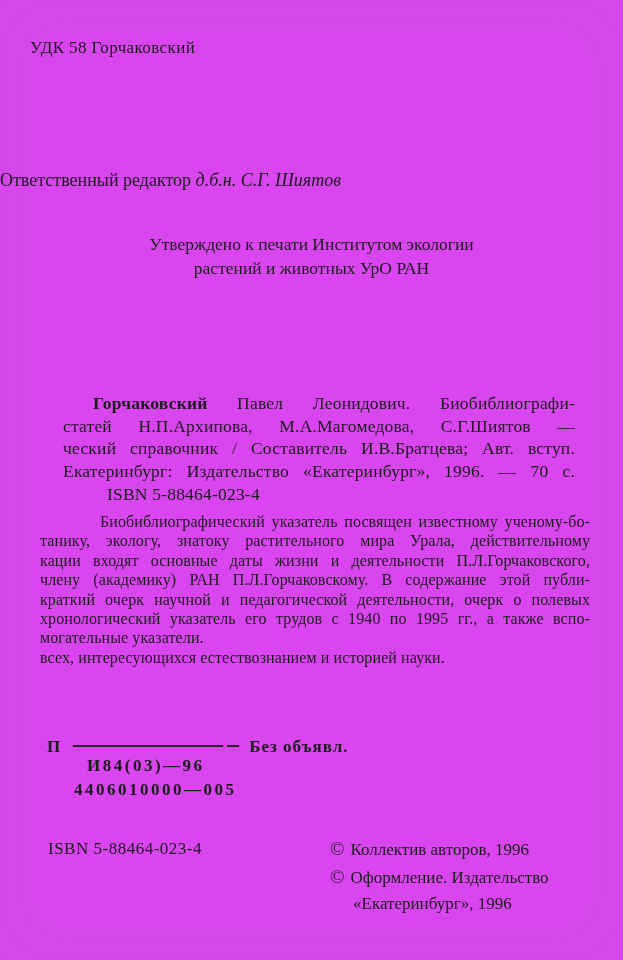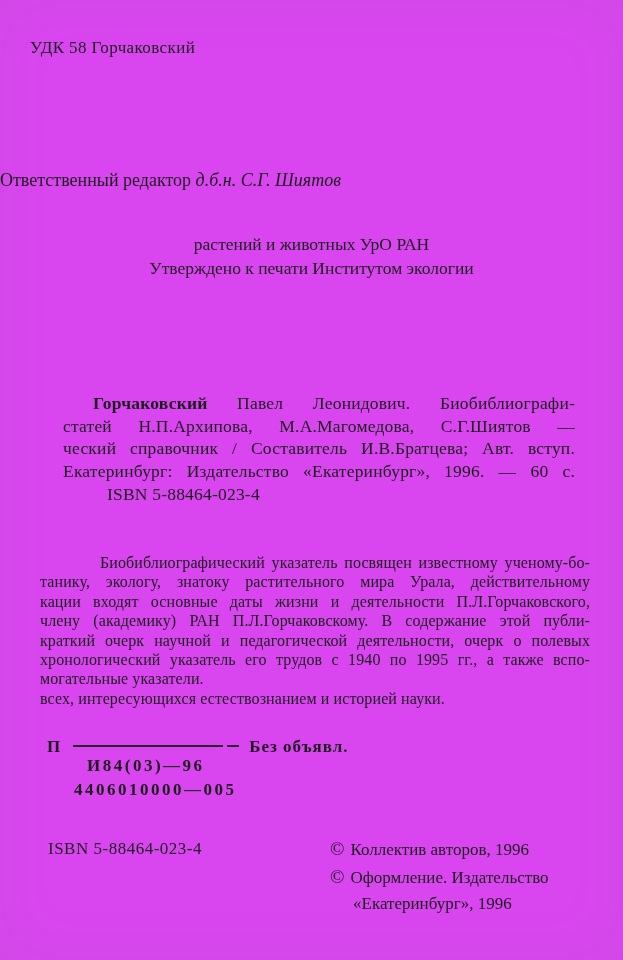--- a/index.html
+++ b/index.html
@@ -17,21 +17,21 @@
   .udc{left:30px;top:38px;font-size:17px;letter-spacing:0.4px;}
   .editor{left:0;top:170px;width:100%;text-align:left;font-size:18px;}
   .editor .it{font-style:italic;}
   .approval{left:0;top:233px;width:100%;text-align:center;font-size:17.5px;line-height:23.5px;}
   .biblio{left:63px;top:392px;width:512px;font-size:17.5px;line-height:22.5px;letter-spacing:0.2px;}
   .jl{text-align:justify;text-align-last:justify;}
   .ind1{text-indent:30px;}
   .biblio .lead{font-weight:bold;margin-top:36px;}
   .biblio .isbn-line{padding-left:44px;margin-top:1px;}
   .annotation{left:40px;top:512px;width:550px;font-size:16px;line-height:19.4px;letter-spacing:0.1px;}
-  .annotation .ind2{text-indent:60px;margin-top:41px;}
+  .annotation .ind2{text-indent:60px;}
   .imprint-row1{left:47px;top:737px;font-size:17px;font-weight:bold;white-space:nowrap;}
   .imprint-row1 .rule{display:inline-block;height:2px;background:#222;vertical-align:5px;}
   .imprint-row1 .rule-long{width:150px;margin-left:13px;}
   .imprint-row1 .rule-short{width:12px;margin-left:4px;margin-right:10px;}
   .imprint-row1 .note{letter-spacing:1px;}
   .imprint-code{font-weight:bold;font-size:17px;letter-spacing:2.5px;}
   .code-upper{left:87px;top:756px;}
   .code-lower{left:74px;top:780px;text-align:center;}
   .footer-isbn{left:48px;top:839px;font-size:17px;letter-spacing:0.5px;}
   .copyright{left:330px;top:836px;font-size:17px;line-height:26.5px;}
@@ -41,29 +41,29 @@
 </head>
 <body>
 
 <div class="page">
 
   <div class="abs udc">УДК 58 Горчаковский</div>
 
   <div class="abs editor"><span>Ответственный редактор </span><span class="it">д.б.н. С.Г. Шиятов</span></div>
 
   <div class="abs approval">
+    <div>Утверждено к печати Институтом экологии</div>
     <div>растений и животных УрО РАН</div>
-    <div>Утверждено к печати Институтом экологии</div>
   </div>
 
   <div class="abs biblio">
     <div class="jl ind1"><span class="lead">Горчаковский</span><span> Павел Леонидович. Биобиблиографи-</span></div>
     <div class="jl">статей Н.П.Архипова, М.А.Магомедова, С.Г.Шиятов —</div>
     <div class="jl">ческий справочник / Составитель И.В.Братцева; Авт. вступ.</div>
-    <div class="jl">Екатеринбург: Издательство «Екатеринбург», 1996. — 60 с.</div>
+    <div class="jl">Екатеринбург: Издательство «Екатеринбург», 1996. — 70 с.</div>
     <div class="isbn-line">ISBN 5-88464-023-4</div>
   </div>
 
   <div class="abs annotation">
     <div class="jl ind2">Биобиблиографический указатель посвящен известному ученому-бо-</div>
     <div class="jl">танику, экологу, знатоку растительного мира Урала, действительному</div>
     <div class="jl">кации входят основные даты жизни и деятельности П.Л.Горчаковского,</div>
     <div class="jl">члену (академику) РАН П.Л.Горчаковскому. В содержание этой публи-</div>
     <div class="jl">краткий очерк научной и педагогической деятельности, очерк о полевых</div>
     <div class="jl">хронологический указатель его трудов с 1940 по 1995 гг., а также вспо-</div>

